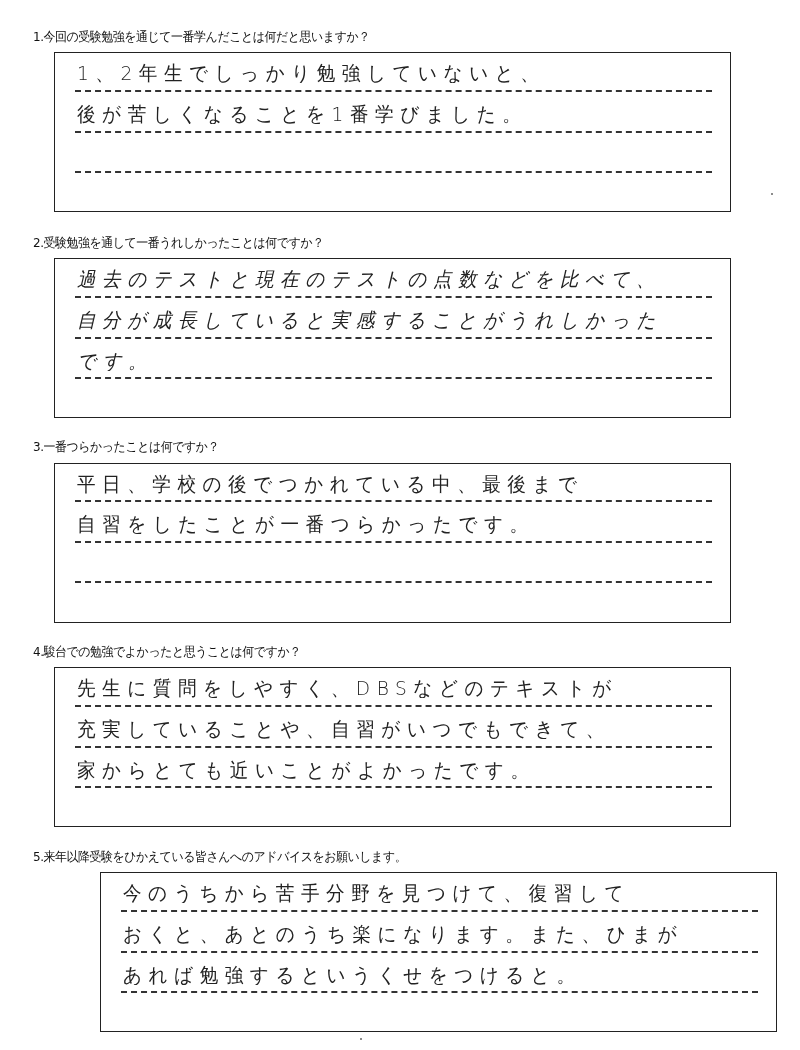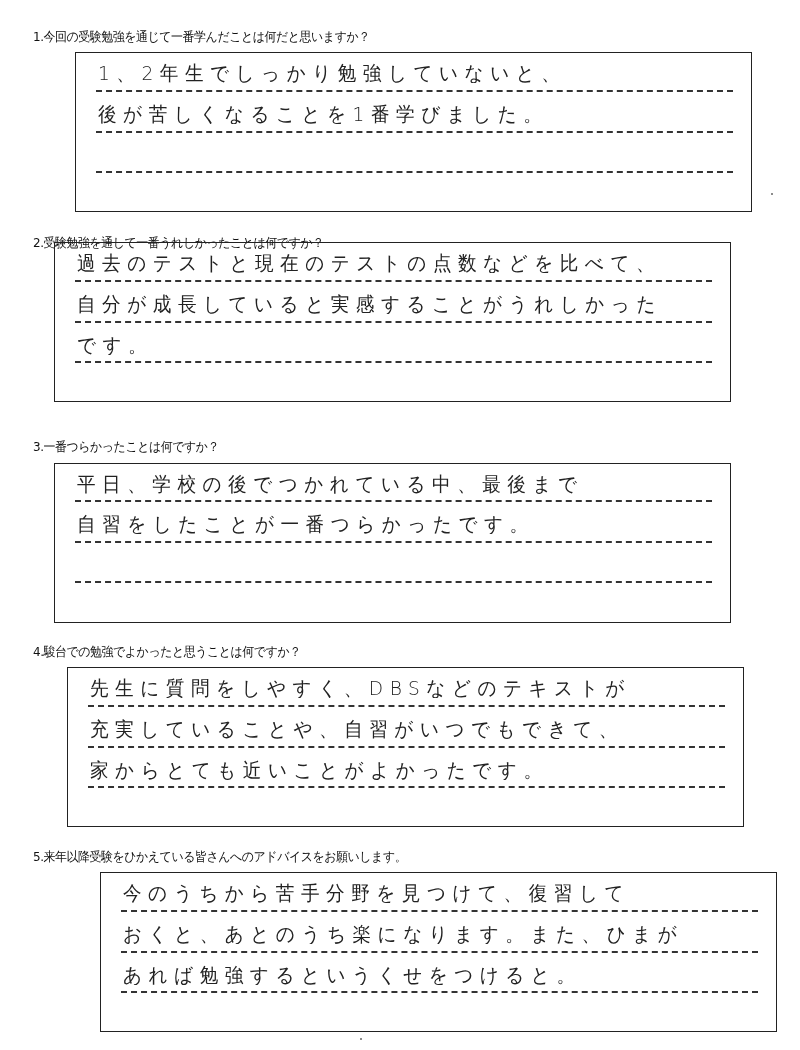--- a/index.html
+++ b/index.html
@@ -62,33 +62,33 @@
       height: 2px;
       background: #666;
       border-radius: 50%;
     }
   </style>
 </head>
 <body>
 
 <div>
   <div class="question-label" style="top:28px;">1.今回の受験勉強を通じて一番学んだことは何だと思いますか？</div>
-  <div class="answer-box" style="top:52px;margin-left:21px;">
+  <div class="answer-box" style="top:52px;">
     <div class="handwriting" style="top:10px;">1、2年生でしっかり勉強していないと、</div>
     <div class="answer-line" style="top:37px;"></div>
     <div class="handwriting" style="top:51px;">後が苦しくなることを1番学びました。</div>
     <div class="answer-line" style="top:78px;"></div>
     <div class="handwriting" style="top:92px;"></div>
     <div class="answer-line" style="top:118px;"></div>
   </div>
 </div>
 
 <div>
   <div class="question-label" style="top:234px;">2.受験勉強を通して一番うれしかったことは何ですか？</div>
-  <div class="answer-box" style="top:242px;">
+  <div class="answer-box" style="top:258px;font-style:italic;">
     <div class="handwriting" style="top:10px;">過去のテストと現在のテストの点数などを比べて、</div>
     <div class="answer-line" style="top:37px;"></div>
     <div class="handwriting" style="top:51px;">自分が成長していると実感することがうれしかった</div>
     <div class="answer-line" style="top:78px;"></div>
     <div class="handwriting" style="top:92px;">です。</div>
     <div class="answer-line" style="top:118px;"></div>
   </div>
 </div>
 
 <div>
@@ -98,21 +98,21 @@
     <div class="answer-line" style="top:36px;"></div>
     <div class="handwriting" style="top:50px;">自習をしたことが一番つらかったです。</div>
     <div class="answer-line" style="top:77px;"></div>
     <div class="handwriting" style="top:91px;"></div>
     <div class="answer-line" style="top:117px;"></div>
   </div>
 </div>
 
 <div>
   <div class="question-label" style="top:643px;">4.駿台での勉強でよかったと思うことは何ですか？</div>
-  <div class="answer-box" style="top:667px;margin-left:13px;">
+  <div class="answer-box" style="top:667px;">
     <div class="handwriting" style="top:10px;">先生に質問をしやすく、DBSなどのテキストが</div>
     <div class="answer-line" style="top:37px;"></div>
     <div class="handwriting" style="top:51px;">充実していることや、自習がいつでもできて、</div>
     <div class="answer-line" style="top:78px;"></div>
     <div class="handwriting" style="top:92px;">家からとても近いことがよかったです。</div>
     <div class="answer-line" style="top:118px;"></div>
   </div>
 </div>
 
 <div>

